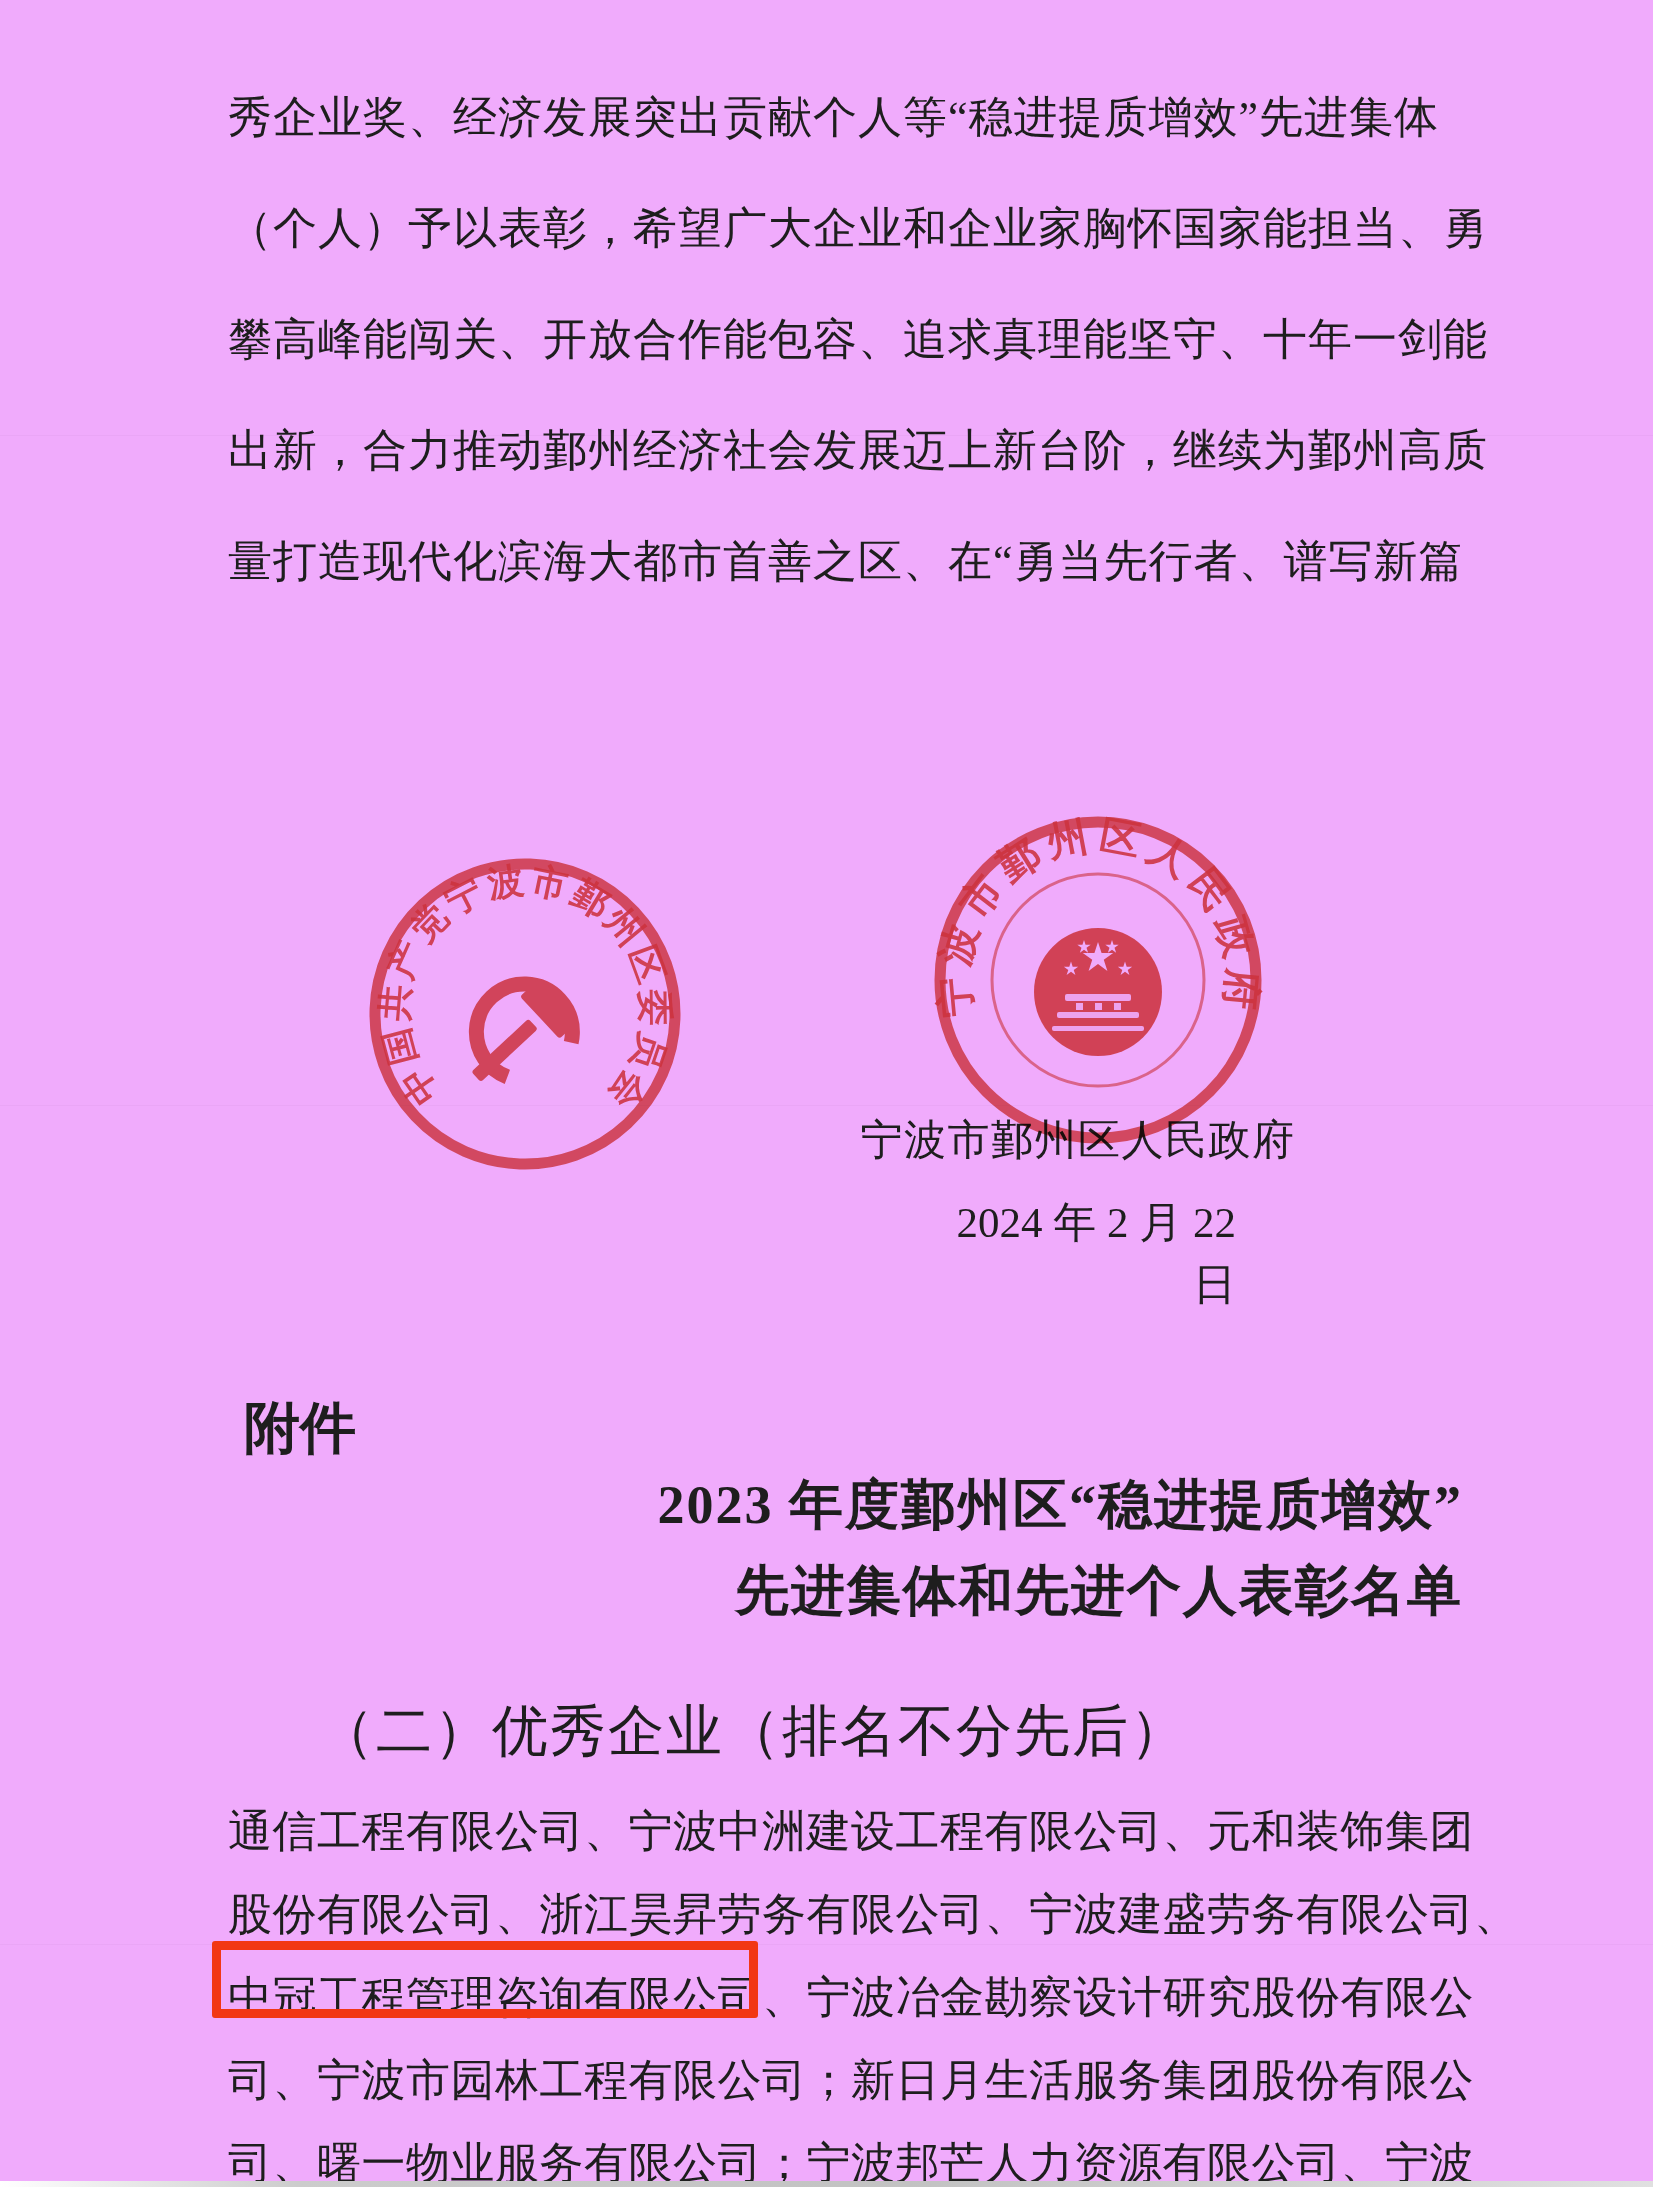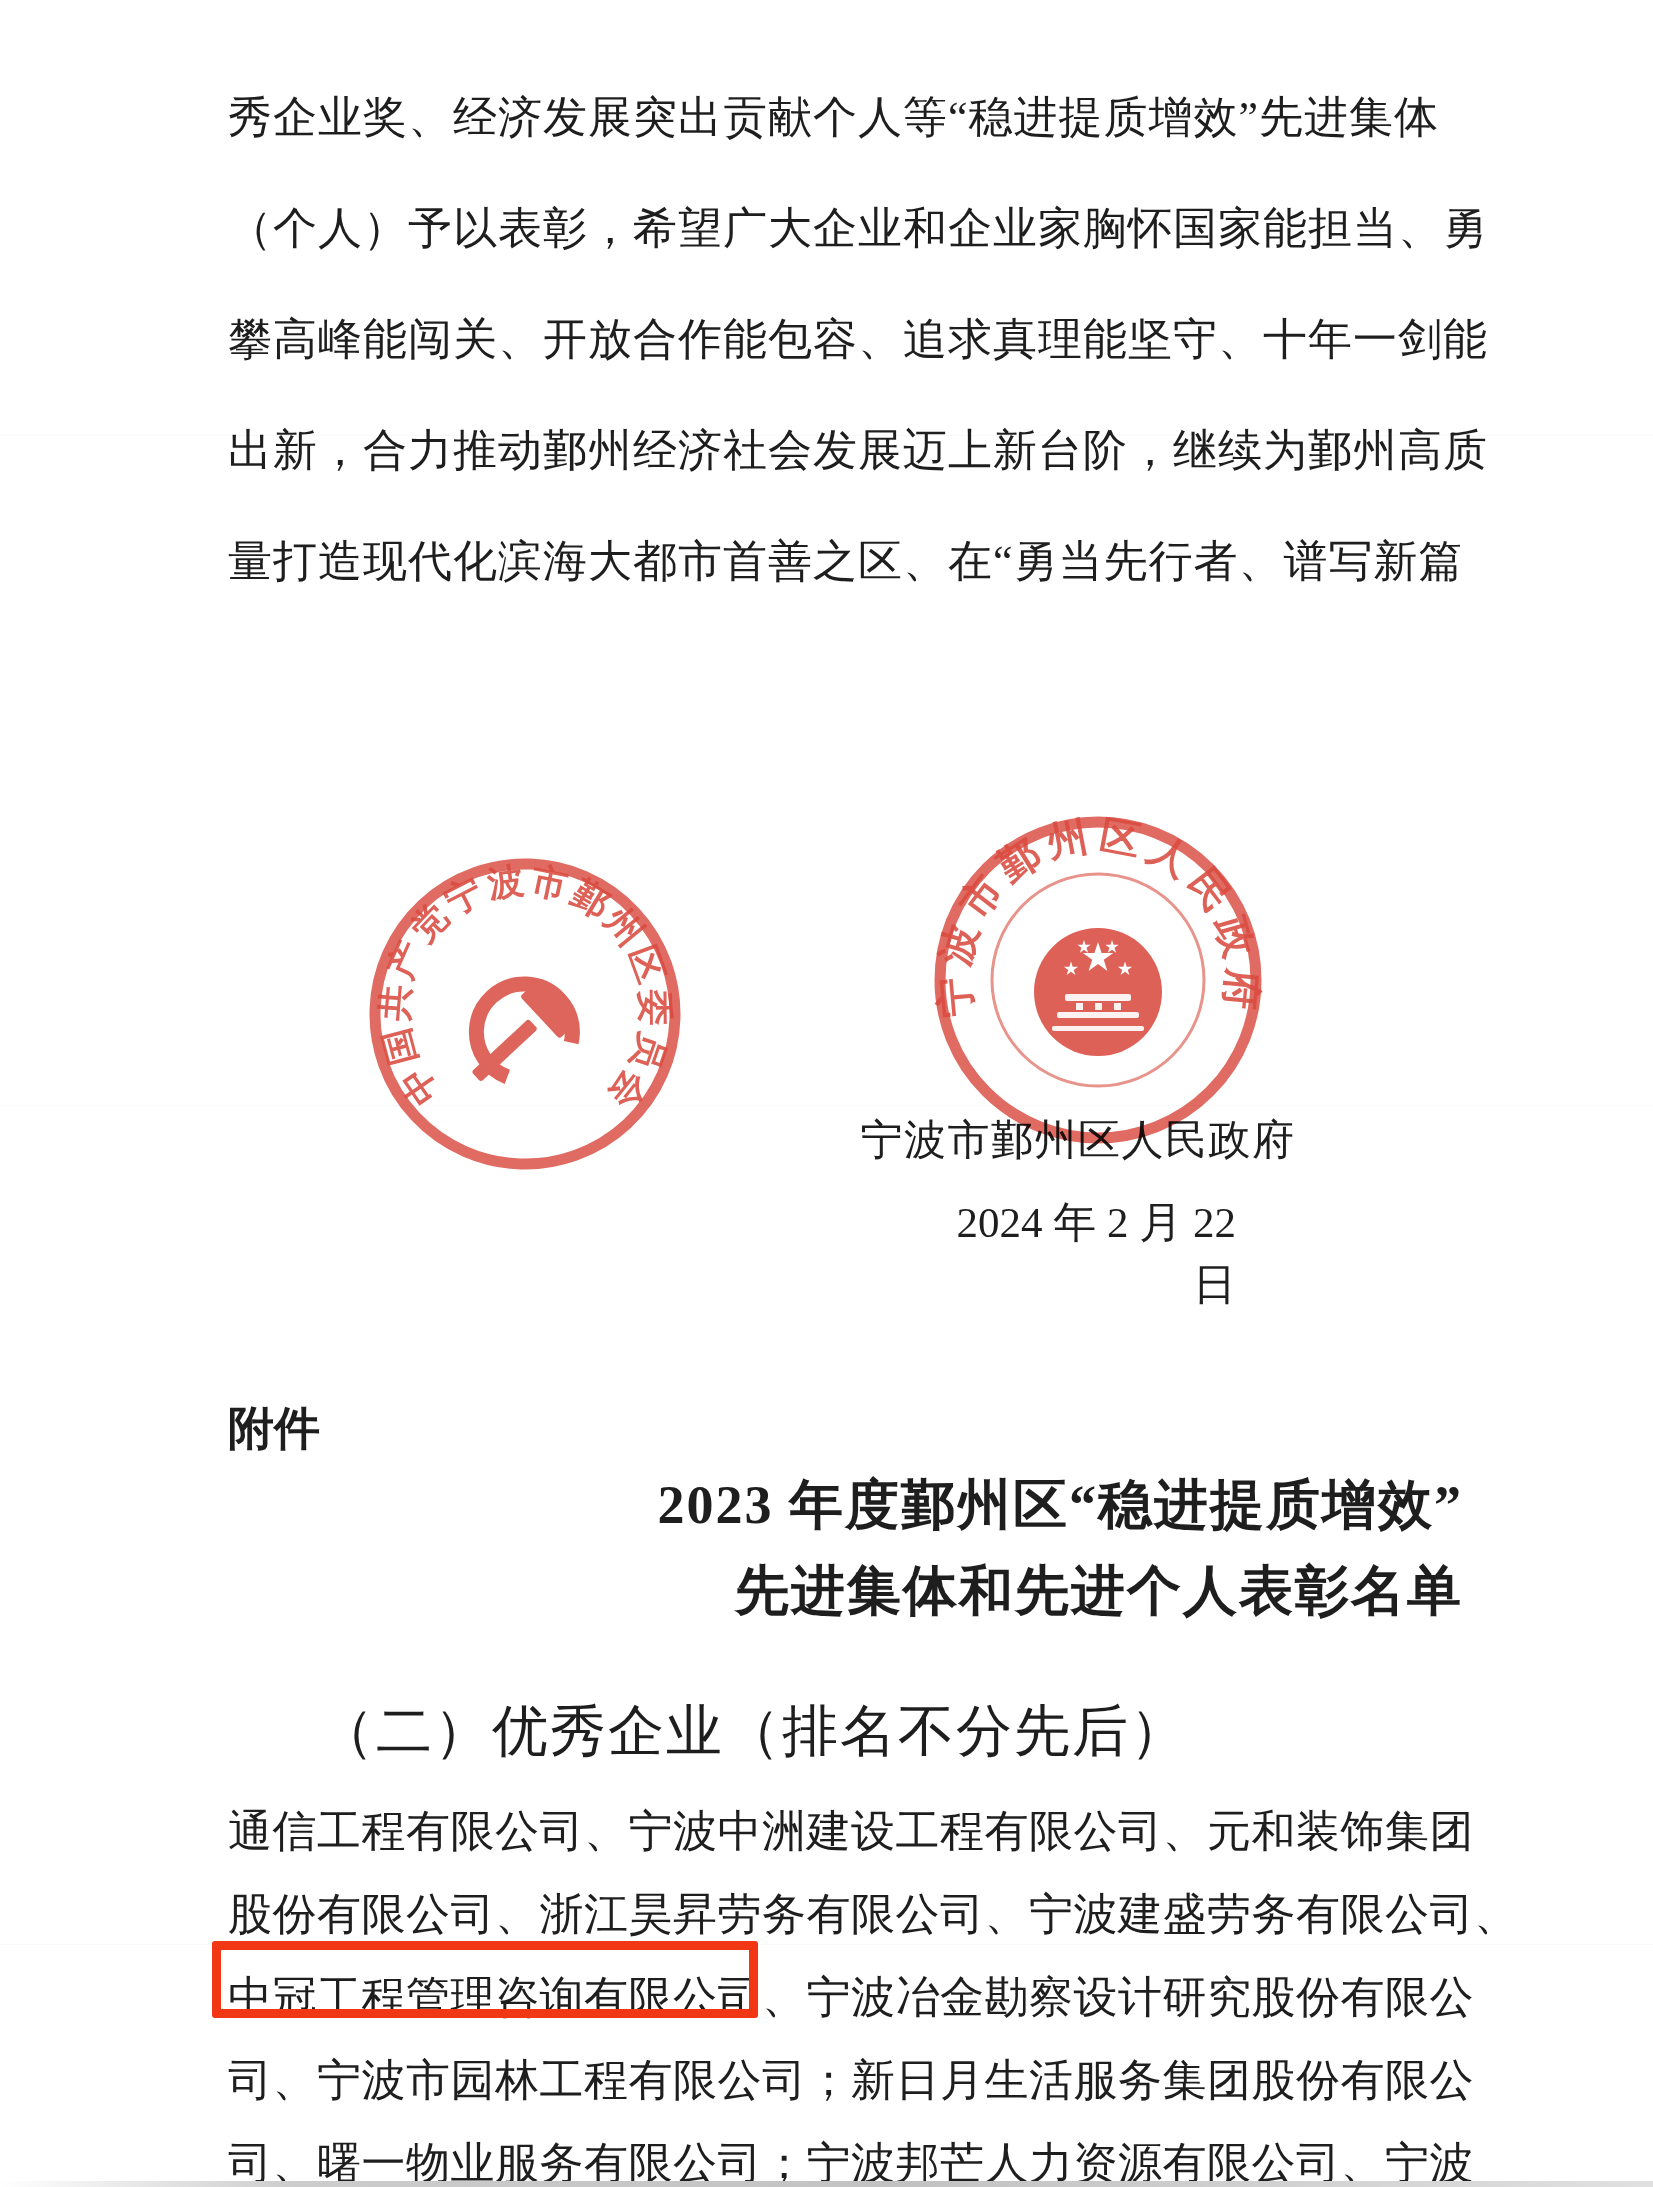--- a/index.html
+++ b/index.html
@@ -1,20 +1,20 @@
 <!DOCTYPE html>
 <html><head>
 <meta charset="utf-8">
 <style>
   html,body{margin:0;padding:0;background:#e8e8e8;}
   .page{
     position:relative;
     width:1653px;height:2187px;
     margin:0 auto;
-    background:#ffffff;
+    background:#f0abfc;
     overflow:hidden;
     font-family:"Liberation Serif","DejaVu Serif",serif;
     color:#1e1e1e;
   }
   .faint-line{position:absolute;left:0;right:0;height:1px;background:rgba(0,0,0,0.025);}
   .scan-edge{position:absolute;left:0;right:0;bottom:0;height:6px;
     background:linear-gradient(to right,#ffffff 0%,#cccccc 18%,#c2c2c2 55%,#e0e0e0 100%);}
 
   .line{white-space:nowrap;}
 
@@ -28,21 +28,21 @@
 
   .seal{position:absolute;mix-blend-mode:multiply;}
   .seal-left{left:360px;top:846px;transform:rotate(2deg);}
   .seal-right{left:924px;top:806px;}
 
   .caption{position:absolute;font-size:45px;letter-spacing:2px;text-align:center;line-height:64px;}
   .caption-left{left:278px;top:1108px;width:440px;}
   .caption-right{left:856px;top:1108px;width:444px;font-size:42px;letter-spacing:1.5px;}
   .date-line{position:absolute;left:916px;top:1192px;width:320px;font-size:43px;text-align:right;line-height:62px;}
 
-  .attach-label{position:absolute;left:228px;top:1398px;font-size:46px;font-weight:bold;
+  .attach-label{position:absolute;left:244px;top:1398px;font-size:56px;font-weight:bold;
     font-family:"Liberation Sans","DejaVu Sans",sans-serif;line-height:60px;}
   .doc-title{position:absolute;left:228px;width:1235px;text-align:right;font-weight:bold;
     font-size:54px;line-height:86px;letter-spacing:2px;}
   .doc-title.t1{top:1462px;}
   .doc-title.t2{top:1548px;}
 
   .section-heading{position:absolute;left:318px;top:1700px;font-size:56px;letter-spacing:2px;line-height:62px;}
 
   .company-list{position:absolute;left:228px;top:1790px;width:1240px;font-size:44px;letter-spacing:0.5px;}
   .company-list .line{height:83px;line-height:83px;}

